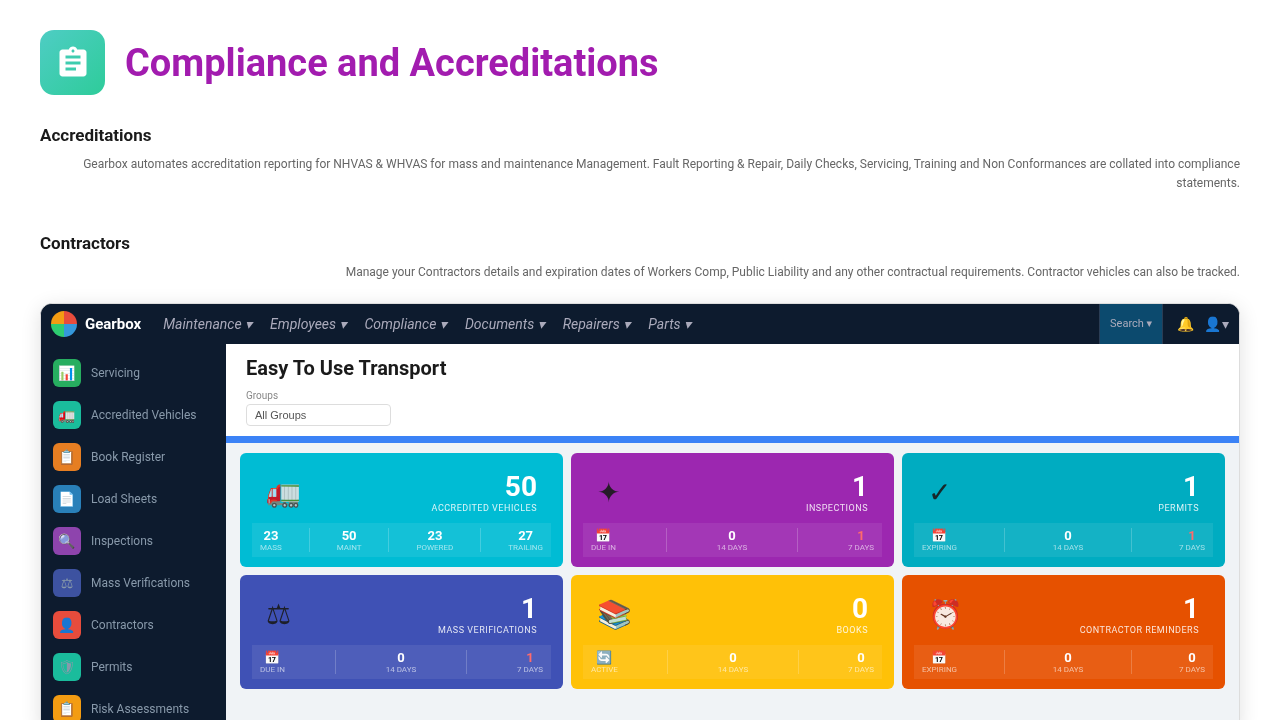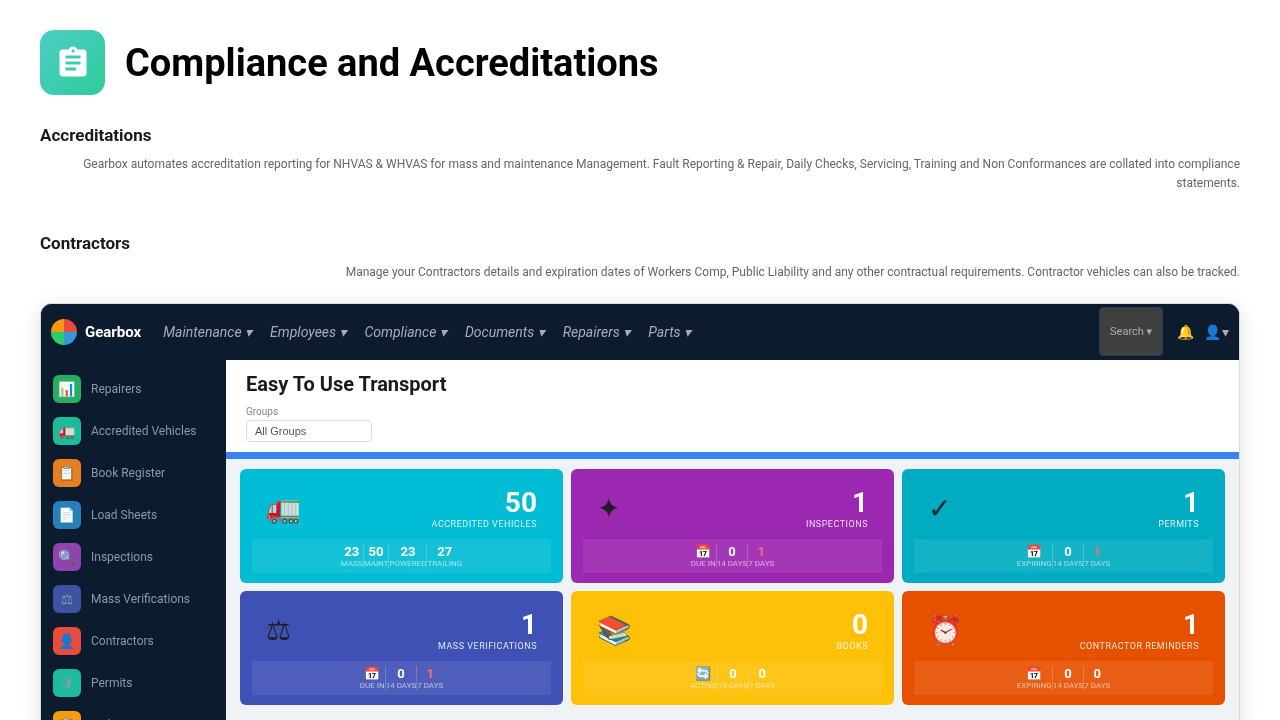--- a/index.html
+++ b/index.html
@@ -30,21 +30,21 @@
       flex-shrink: 0;
     }
     .page-icon svg {
       width: 36px;
       height: 36px;
       fill: white;
     }
     .page-title {
       font-size: 38px;
       font-weight: 700;
-      color: #000000;
+      color: #a21caf;
     }
 
     
     .content-columns {
       display: flex;
       padding: 10px 40px 20px 40px;
       gap: 40px;
       flex-direction: column;
     }
     .content-col {
@@ -74,21 +74,21 @@
       height: 430px;
       position: relative;
     }
 
     
     .app-nav {
       background: #0d1b2e;
       display: flex;
       align-items: center;
       padding: 0 10px;
-      height: 56px;
+      height: 40px;
       gap: 6px;
     }
     .nav-logo {
       display: flex;
       align-items: center;
       gap: 8px;
       margin-right: 10px;
     }
     .nav-logo-circle {
       width: 26px;
@@ -107,21 +107,21 @@
       padding: 4px 6px;
       cursor: pointer;
       display: flex;
       align-items: center;
       gap: 3px;
       white-space: nowrap;
       font-style: italic;
     }
     .nav-search {
       margin-left: auto;
-      background: #404040;
+      background: #0c4a6e;
       border: 1px solid #2a3d55;
       border-radius: 4px;
       color: #aab;
       font-size: 11px;
       padding: 17px 10px;
       text-align: center;
     }
     .nav-icons {
       display: flex;
       align-items: center;
@@ -197,21 +197,21 @@
       display: block;
       margin-bottom: 3px;
     }
     .filter-input {
       border: 1px solid #ddd;
       border-radius: 4px;
       padding: 4px 8px;
       font-size: 11px;
       color: #555;
       background: white;
-      width: 126px;
+      width: 145px;
     }
 
     
     .cards-area {
       padding: 10px 14px;
       display: flex;
       flex-direction: column;
       gap: 8px;
     }
     .cards-row {
@@ -257,21 +257,21 @@
     .card-purple { background: #9c27b0; }
     .card-cyan { background: #00acc1; }
     .card-indigo { background: #3f51b5; }
     .card-yellow { background: #ffc107; }
     .card-orange { background: #e65100; }
 
     .card-stats {
       background: rgba(255,255,255,0.08);
       display: flex;
       align-items: center;
-      justify-content: center;
+      justify-content: space-between;
       padding: 5px 8px;
     }
     .stat-item {
       text-align: center;
     }
     .stat-num {
       font-size: 13px;
       font-weight: 700;
       color: white;
     }
@@ -328,21 +328,21 @@
       <span>🔔</span>
       <span>👤▾</span>
     </div>
   </div>
 
   <div class="app-body">
 
     <div class="sidebar">
       <div class="sidebar-item">
         <div class="sidebar-icon si-green">📊</div>
-        <span>Repairers</span>
+        <span>Servicing</span>
       </div>
       <div class="sidebar-item">
         <div class="sidebar-icon si-teal">🚛</div>
         <span>Accredited Vehicles</span>
       </div>
       <div class="sidebar-item">
         <div class="sidebar-icon si-orange">📋</div>
         <span>Book Register</span>
       </div>
       <div class="sidebar-item">

